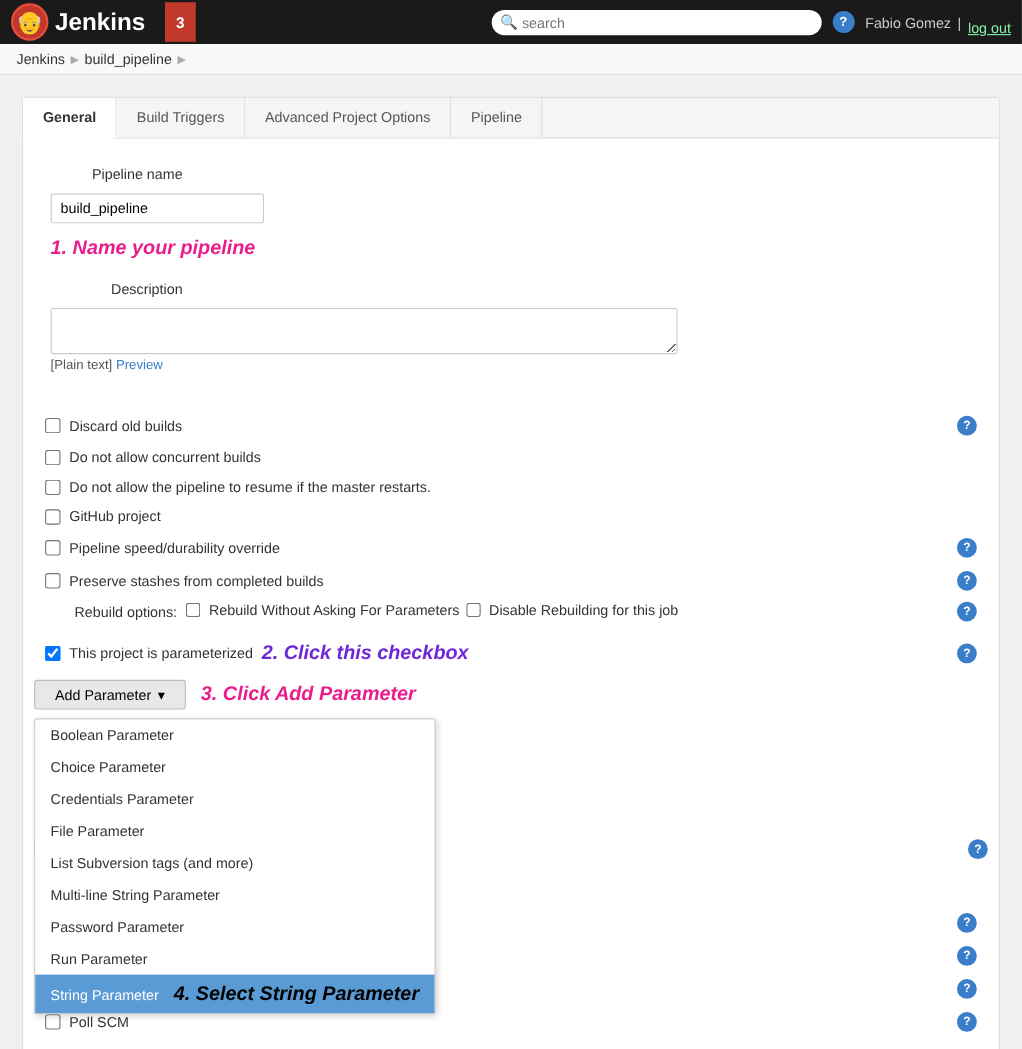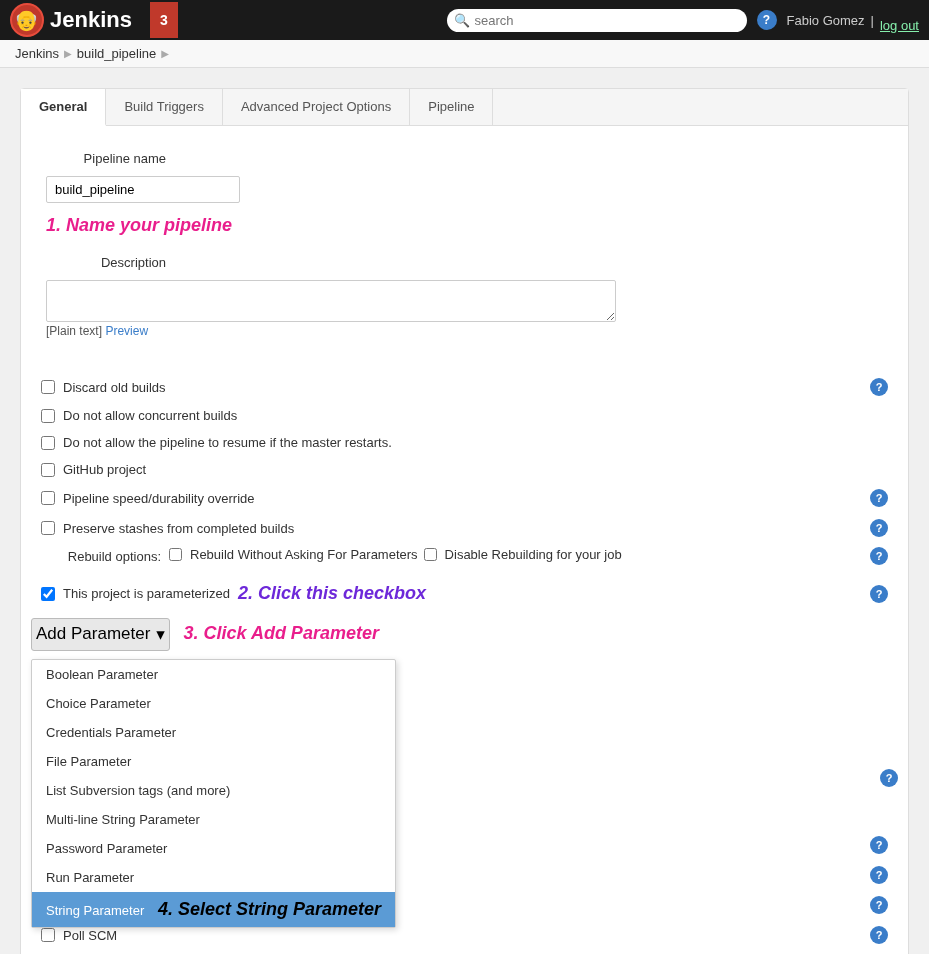--- a/index.html
+++ b/index.html
@@ -268,22 +268,22 @@
 
     
     .add-param-container {
       padding: 8px 10px;
       position: relative;
     }
     .add-param-btn {
       background: #e8e8e8;
       border: 1px solid #bbb;
       border-radius: 3px;
-      padding: 5px 4px;
-      font-size: 17px;
+      padding: 5px 18px;
+      font-size: 13px;
       cursor: pointer;
       display: inline-flex;
       gap: 6px;
     }
     .add-param-annotation {
       color: #e91e8c;
       font-size: 18px;
       font-weight: bold;
       font-style: italic;
       margin-left: 10px;
@@ -452,21 +452,21 @@
 
       <div class="rebuild-options" style="margin-bottom:8px;">
         <span class="rebuild-label">Rebuild options:</span>
         <div class="rebuild-checks">
           <div class="rebuild-check-row">
             <input type="checkbox" style="">
             <span class="checkbox-label">Rebuild Without Asking For Parameters</span>
           </div>
           <div class="rebuild-check-row">
             <input type="checkbox" style="">
-            <span class="checkbox-label">Disable Rebuilding for your job</span>
+            <span class="checkbox-label">Disable Rebuilding for this job</span>
           </div>
         </div>
         <div class="help-icon" style="margin-left:auto;">?</div>
       </div>
 
       <div class="checkbox-row param-checkbox-row">
         <input type="checkbox" checked="" style="">
         <span class="checkbox-label">This project is parameterized</span>
         <span class="param-annotation">2. Click this checkbox</span>
         <div class="help-icon" style="margin-left:auto;">?</div>

